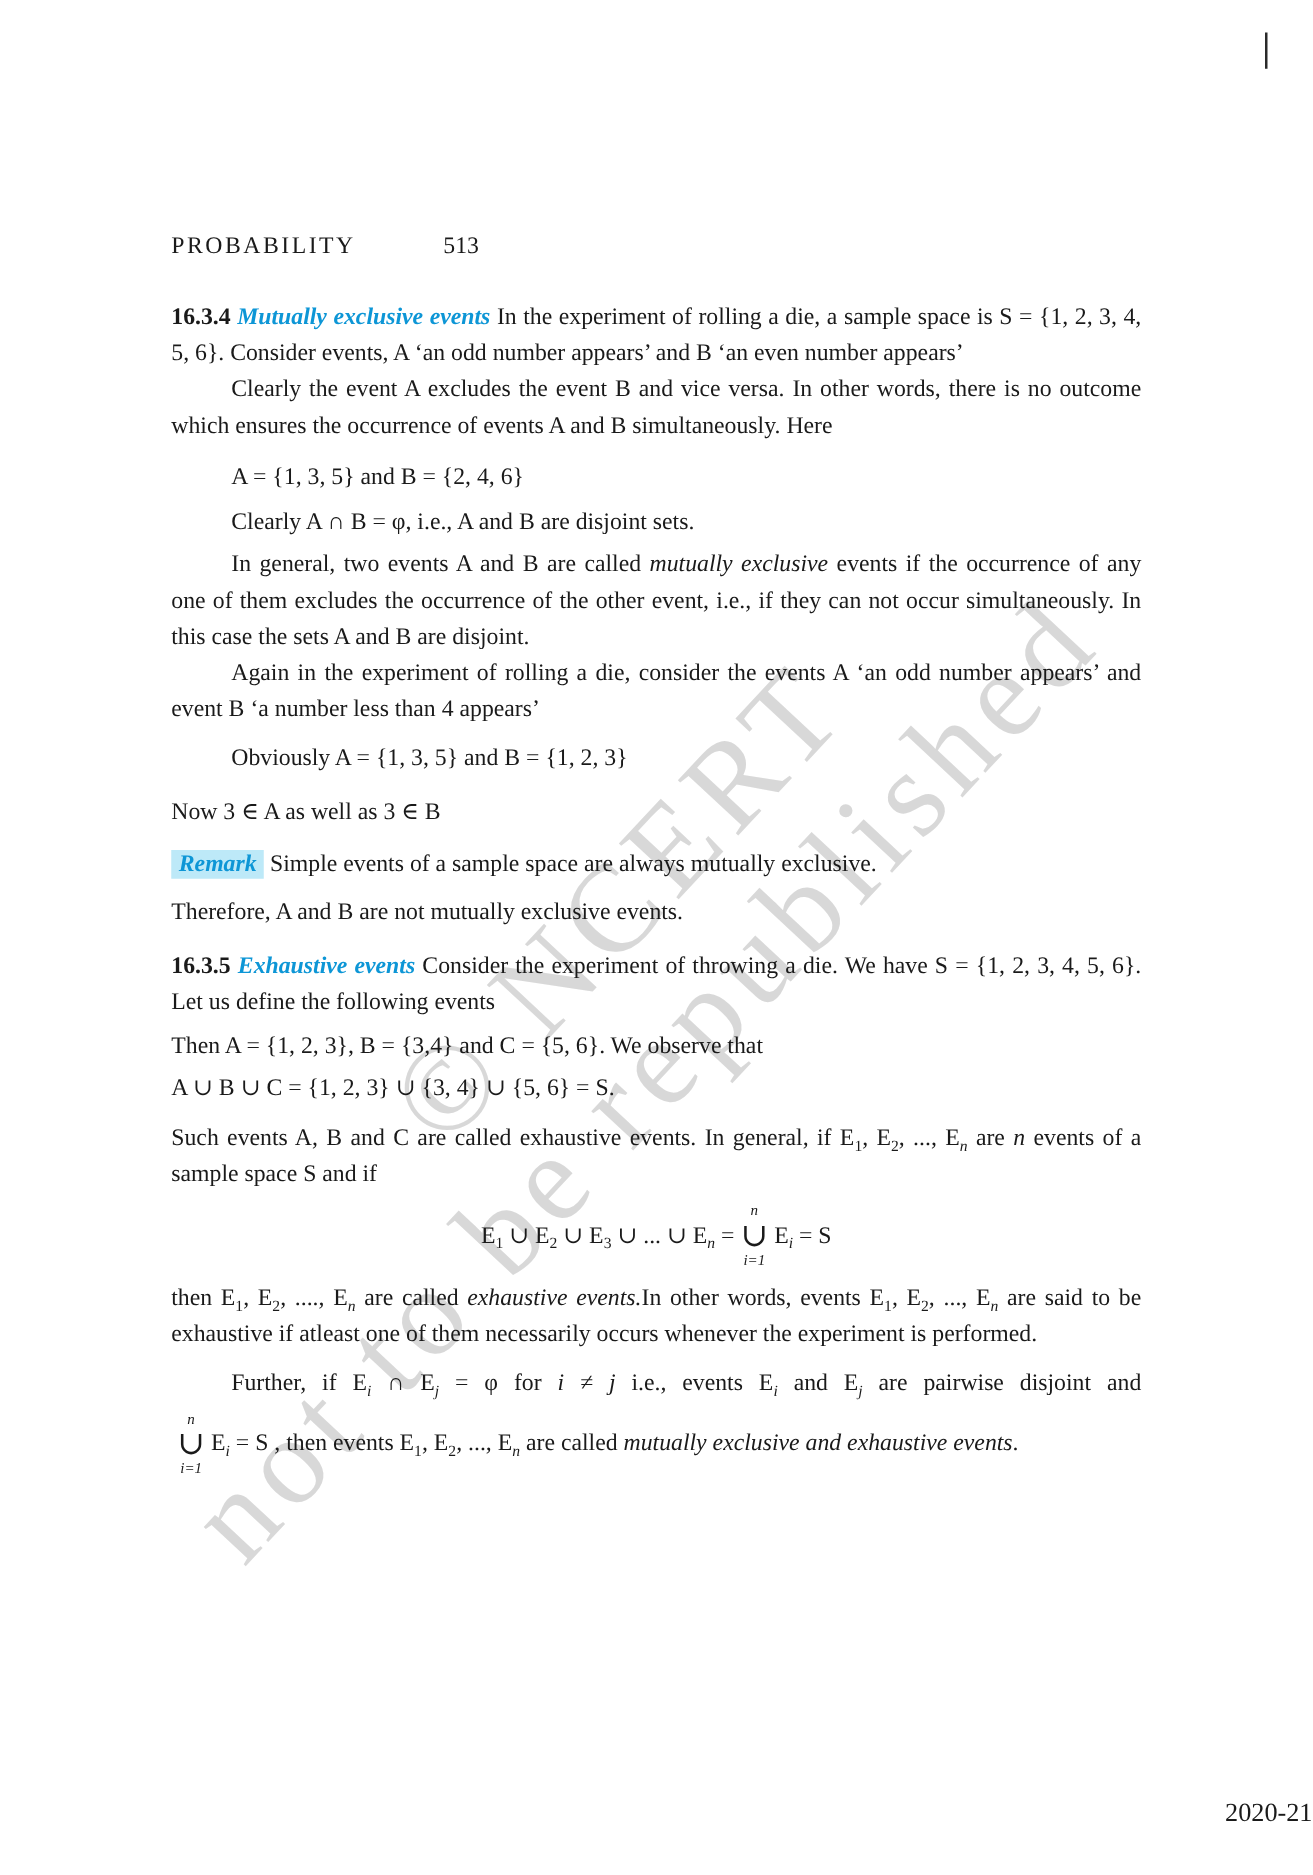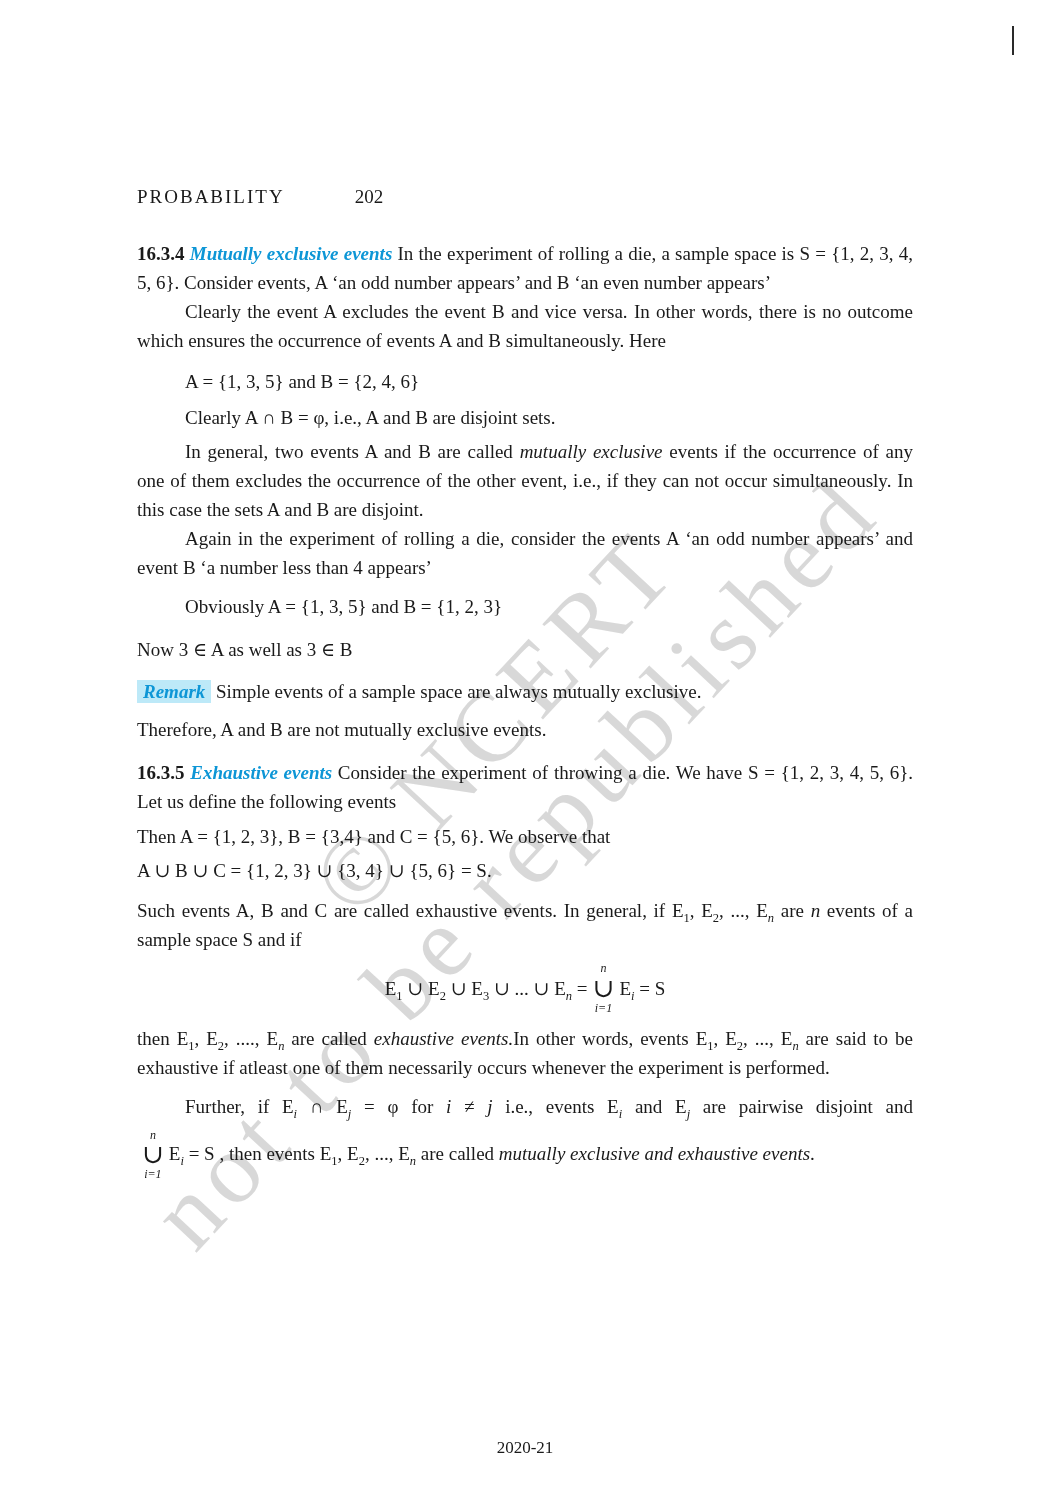--- a/index.html
+++ b/index.html
@@ -48,37 +48,37 @@
     }
     .def-line{padding-left:121px;}
     .and-word{display:inline-block;width:121px;}
     .formula{display:flex;justify-content:center;align-items:center;}
     .bigcup{
       display:inline-flex;flex-direction:column;align-items:center;
       vertical-align:middle;line-height:1;margin:0 5px;
     }
     .bigcup .lim{font-size:12px;line-height:1.15;font-style:italic;}
     .bigcup .op{font-size:26px;line-height:1;}
-    .footer{position:absolute;left:0;width:100%;top:1438px;text-align:center;font-size:17px;}
+    .footer{position:absolute;left:0;width:100%;top:1438px;text-align:right;font-size:21px;}
   </style>
 </head>
 <body>
 
 <div class="page">
 
   <div class="cropmark"></div>
 
   <div class="watermark wm1">© NCERT</div>
   <div class="watermark wm2">not to be republished</div>
 
   <div class="content">
 
     <div class="header">
       <span class="rh-title">PROBABILITY</span>
-      <span class="rh-page">202</span>
+      <span class="rh-page">513</span>
     </div>
 
     <p class="para justify" style="margin-top:31px"><span class="b">16.3.4 </span><span class="bib">Mutually exclusive events</span><span> In the experiment of rolling a die, a sample space is S = {1, 2, 3, 4, 5, 6}. Consider events, A ‘an odd number appears’ and B ‘an even number appears’</span></p>
 
     <p class="para justify indent">Clearly the event A excludes the event B and vice versa. In other words, there is no outcome which ensures the occurrence of events A and B simultaneously. Here</p>
 
     <p class="para indent" style="margin-top:12px">A = {1, 3, 5} and B = {2, 4, 6}</p>
 
     <p class="para indent" style="margin-top:7px">Clearly A ∩ B = φ,  i.e., A and B are disjoint sets.</p>
 

